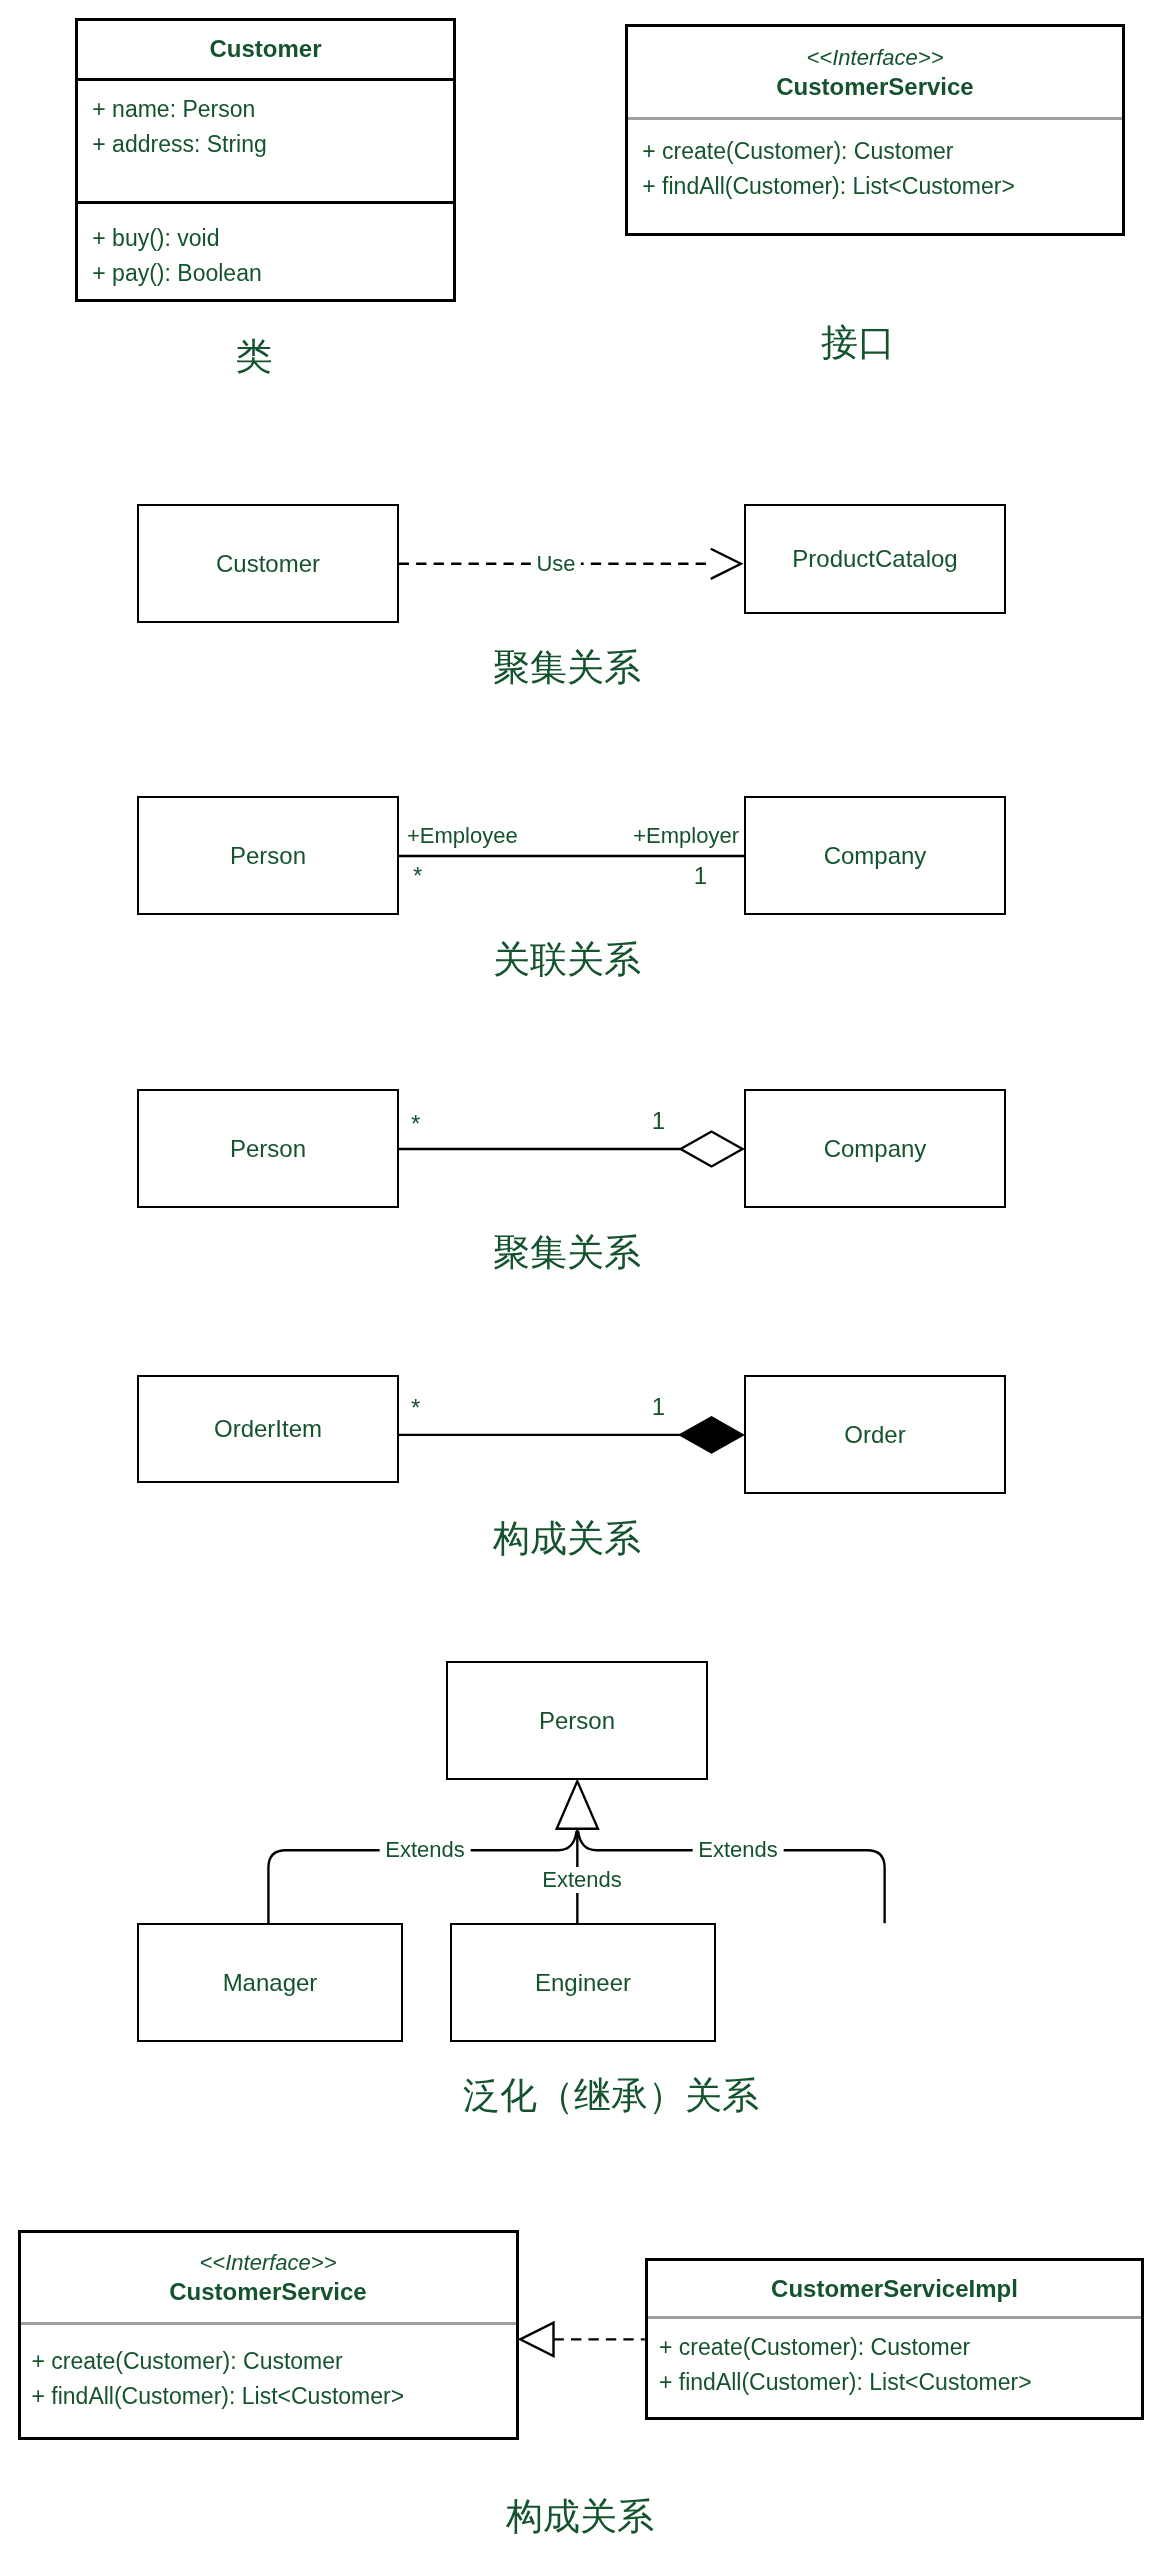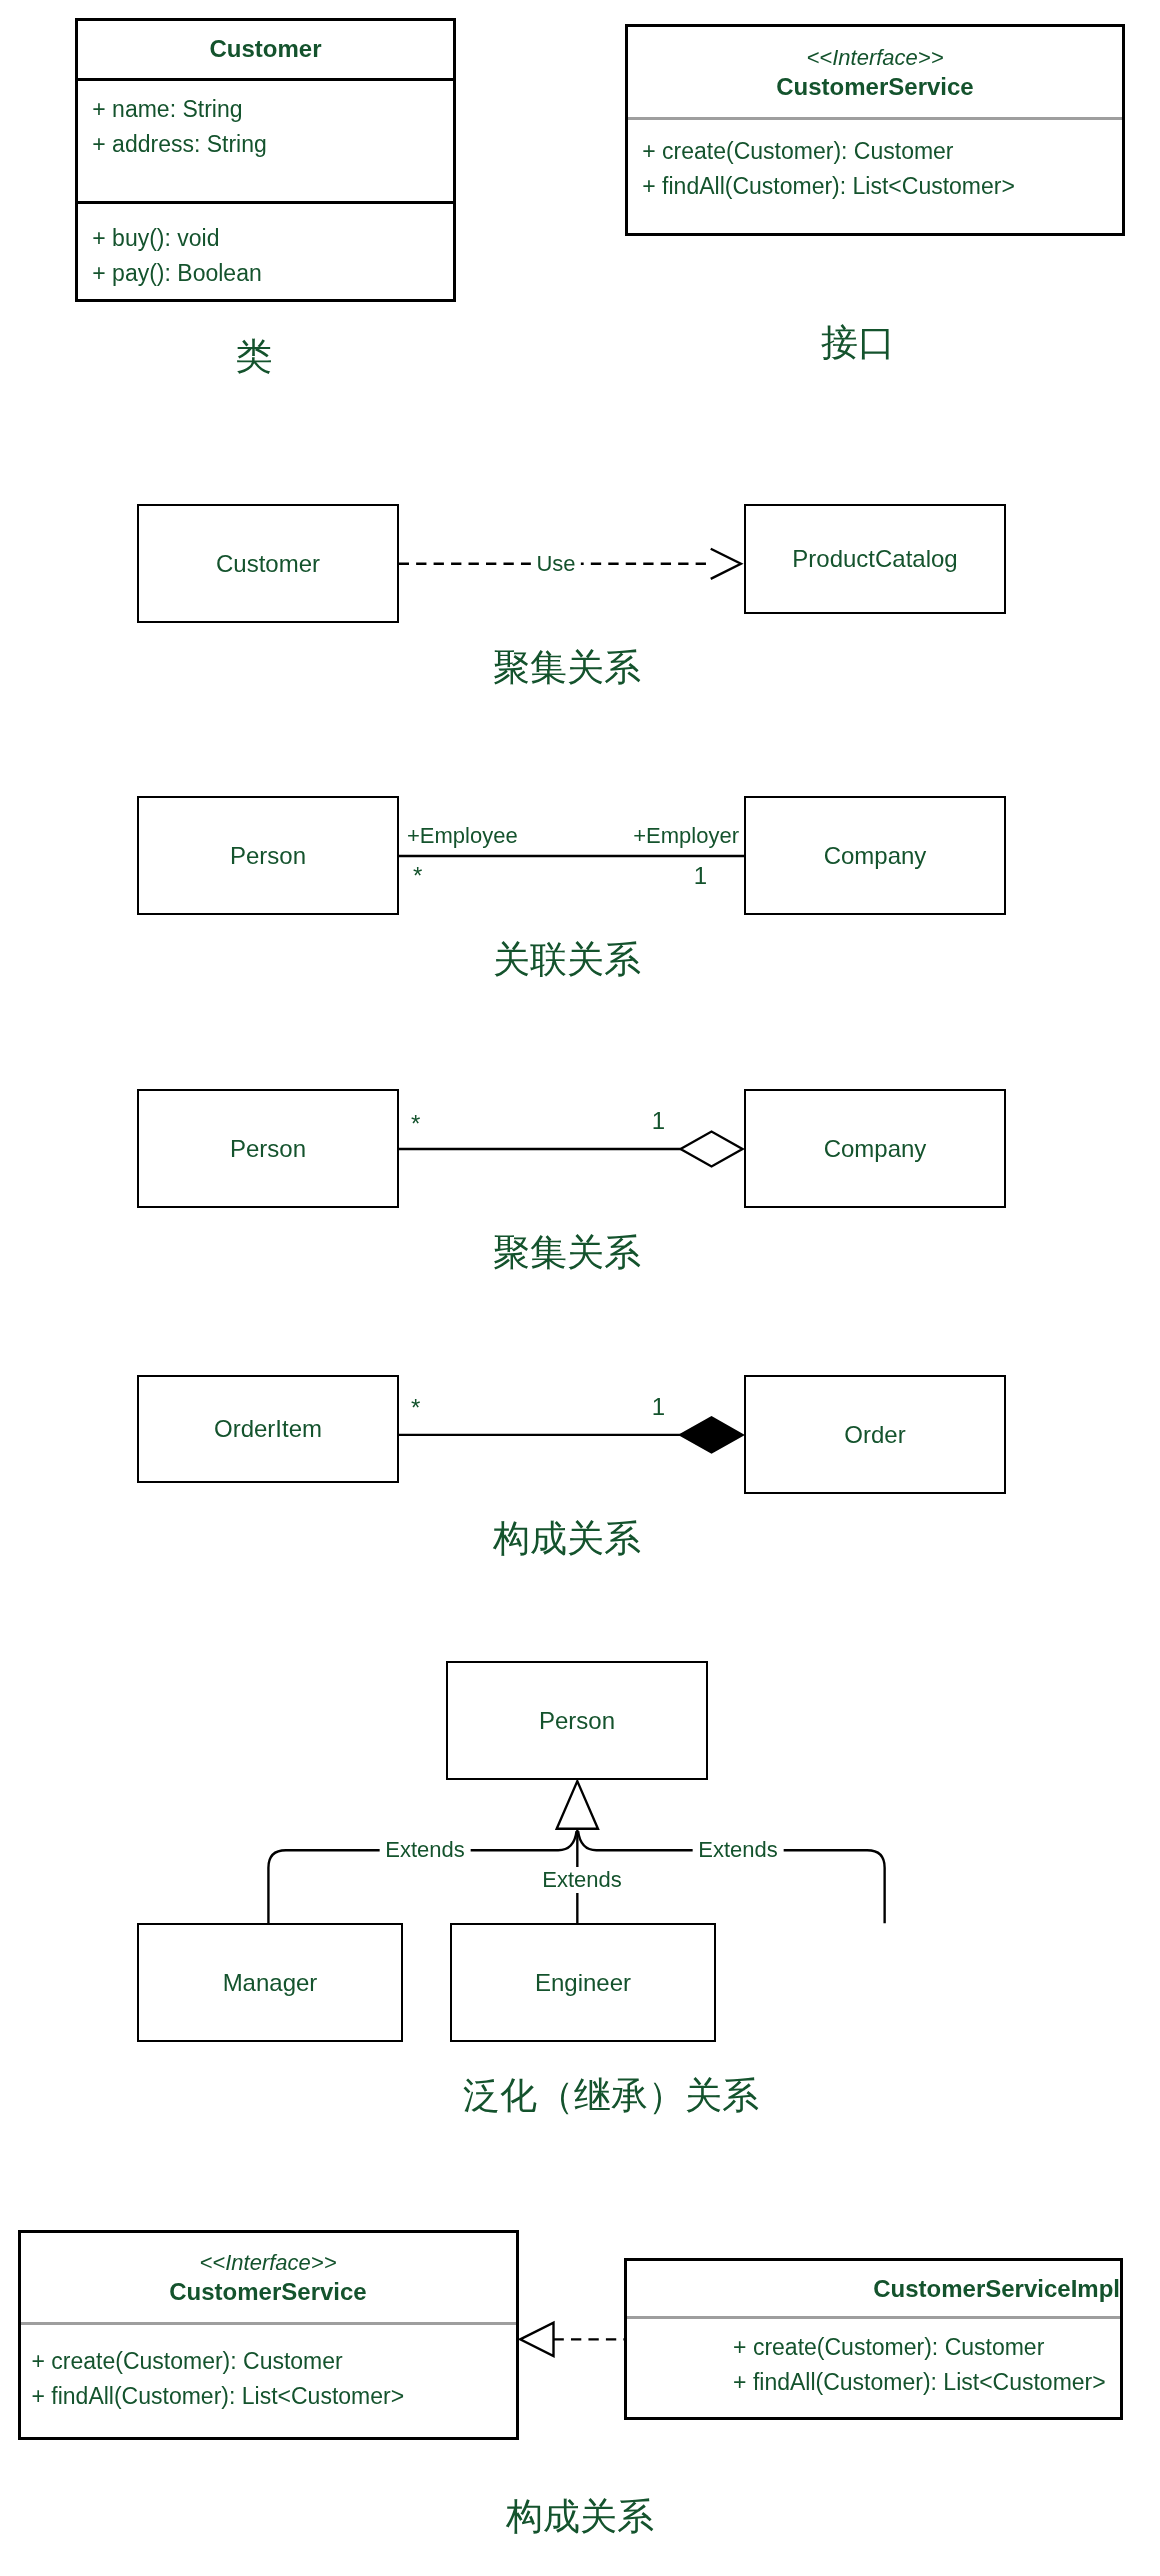--- a/index.html
+++ b/index.html
@@ -51,21 +51,21 @@
     <polygon points="655,2946 697,2925 697,2967" fill="#fff" stroke="#000" stroke-width="3"></polygon>
     <line x1="697" y1="2946" x2="812" y2="2946" stroke="#000" stroke-width="3" stroke-dasharray="13 9"></line>
   </svg>
 
   <div class="cbox" style="left:75px;top:17.5px;width:381px;height:284px;">
     <div class="head" style="height:57px;">
       <div class="title">Customer</div>
     </div>
     <div class="divider"></div>
     <div class="lines" style="height:109px;">
-      <div>+ name: String</div>
+      <div>+ name: Person</div>
       <div>+ address: String</div>
     </div>
     <div class="divider"></div>
     <div class="lines" style="flex:1;padding-top:17.5px;">
       <div>+ buy(): void</div>
       <div>+ pay(): Boolean</div>
     </div>
   </div>
   <div class="caption" style="left:254px;top:332px;">类</div>
 
@@ -142,21 +142,21 @@
       <div class="stereo">&lt;&lt;Interface&gt;&gt;</div>
       <div class="title">CustomerService</div>
     </div>
     <div class="divider gray"></div>
     <div class="lines" style="flex:1;padding-top:19px;padding-left:11px;">
       <div>+ create(Customer): Customer</div>
       <div>+ findAll(Customer): List&lt;Customer&gt;</div>
     </div>
   </div>
 
-  <div class="cbox" style="left:624px;top:2258px;width:499px;height:162px;align-items:flex-end;">
+  <div class="cbox" style="left:645px;top:2258px;width:499px;height:162px;">
     <div class="head" style="height:55px;">
       <div class="title">CustomerServiceImpl</div>
     </div>
     <div class="divider gray"></div>
     <div class="lines" style="flex:1;padding-top:11px;padding-left:11px;">
       <div>+ create(Customer): Customer</div>
       <div>+ findAll(Customer): List&lt;Customer&gt;</div>
     </div>
   </div>
   <div class="caption" style="left:580px;top:2492px;">构成关系</div>

